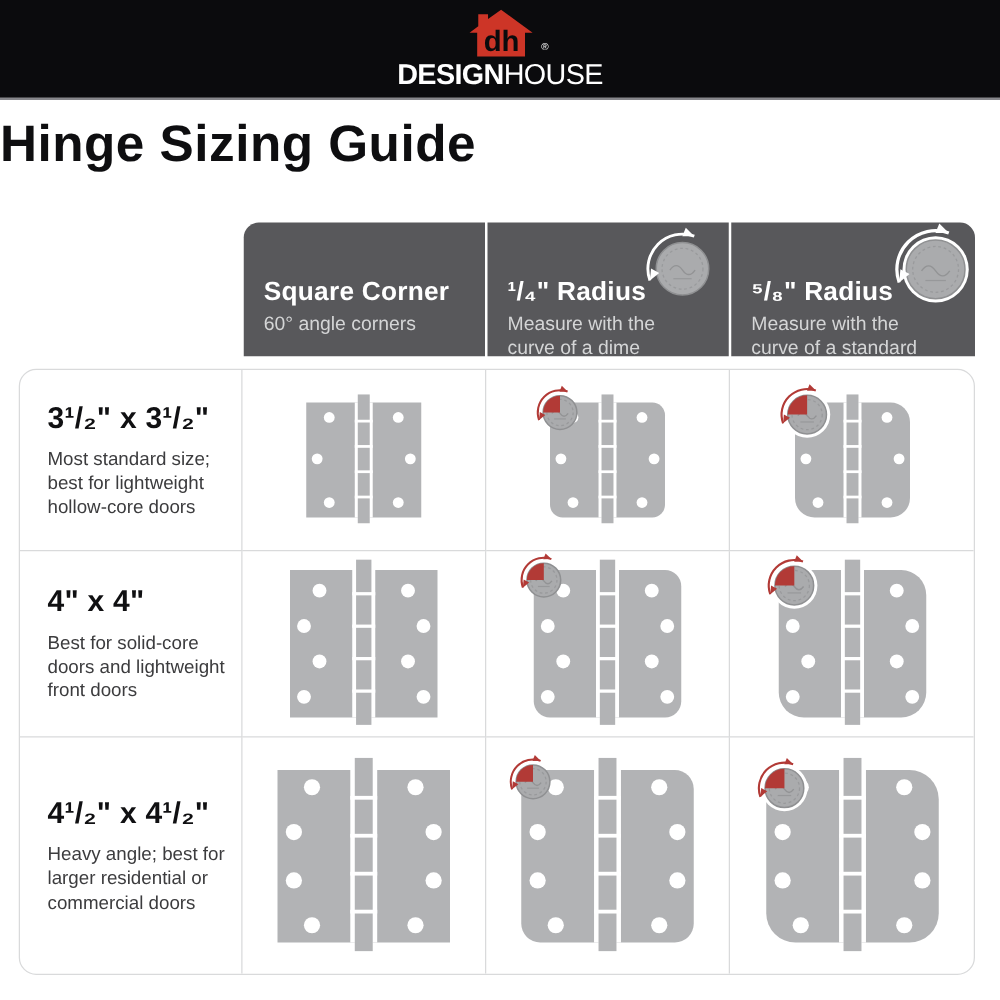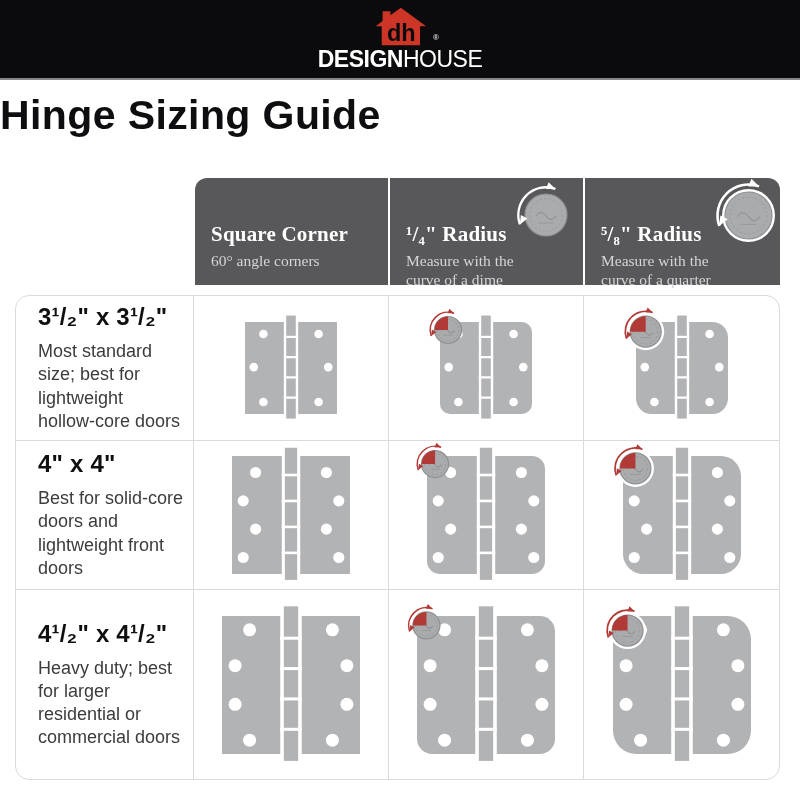--- a/index.html
+++ b/index.html
@@ -16,42 +16,42 @@
   .wordmark{color:#fff;font-size:23px;letter-spacing:-0.5px;margin-top:1px;white-space:nowrap;}
   .brand-bold{font-weight:800;}
   .brand-light{font-weight:400;}
 
   
   .title{position:absolute;top:92px;left:0;width:800px;margin:0;text-align:left;
          font-size:41px;font-weight:800;color:#0e0e10;letter-spacing:0.4px;}
 
   
   .hdr{position:absolute;top:178px;height:107px;background:var(--header-bg,#58585b);color:#fff;
-       box-sizing:border-box;padding:44px 12px 1px 16px;font-family:Liberation Serif, serif;}
+       box-sizing:border-box;padding:44px 12px 1px 16px;}
   .hdr.c0{left:195px;width:193px;border-radius:12px 0 0 0;}
   .hdr.c1{left:390px;width:193px;}
   .hdr.c2{left:585px;width:195px;border-radius:0 12px 0 0;}
   .hdr-title{font-size:21px;font-weight:800;letter-spacing:0.2px;}
   .hdr-sub{font-size:15.5px;color:var(--header-subtext,#d4d5d6);margin-top:5px;line-height:1.22;max-width:142px;}
   .coin-slot{position:absolute;display:block;}
   .c1 .coin-slot{right:10px;top:2px;}
   .c2 .coin-slot{right:2px;top:0px;}
   .coin-slot svg{overflow:visible;display:block;}
 
   
   .bodygrid{position:absolute;left:15px;top:295px;width:765px;height:485px;box-sizing:border-box;
             border:1.5px solid var(--grid-border,#d9dadb);border-radius:14px;overflow:hidden;background:#fff;
             display:grid;grid-template-columns:178px 195px 195px 1fr;grid-template-rows:145px 149px 1fr;}
   .cell{border-right:1.5px solid var(--grid-border,#d9dadb);border-bottom:1.5px solid var(--grid-border,#d9dadb);
         display:flex;align-items:center;justify-content:center;position:relative;box-sizing:border-box;}
   .cell.last-col{border-right:none;}
   .cell.last-row{border-bottom:none;}
   .rowlabel{flex-direction:column;align-items:flex-start;justify-content:center;padding:0 8px 0 22px;}
   .row-size{font-size:24px;font-weight:800;color:var(--text-dark,#101012);margin-bottom:9px;letter-spacing:0.2px;}
-  .row-desc{font-size:18px;color:var(--text-body,#3c3c3e);line-height:1.28;}
+  .row-desc{font-size:15px;color:var(--text-body,#3c3c3e);line-height:1.28;}
   .hinge-cell svg{overflow:visible;display:block;}
 </style>
 </head>
 <body>
 
 <div class="page">
 
   <div class="banner">
     <div class="logo">
       <span class="logo-house">
@@ -84,21 +84,21 @@
             <path d="M41.65 42.980000000000004 h 14.7" stroke="#8c8d8f" stroke-width="1" opacity="0.6"></path>
             <path d="M22.9432 44.424800000000005 A 27.720000000000002 27.720000000000002 0 0 1 58.424800000000005 8.943200000000001" fill="none" stroke="#fff" stroke-width="2.31"></path>
             <polygon points="0,0 -8.82,-3.7044 -8.82,3.7044" fill="#fff" transform="translate(22.9432,44.424800000000005) rotate(118)"></polygon>
             <polygon points="0,0 -8.82,-3.7044 -8.82,3.7044" fill="#fff" transform="translate(58.424800000000005,8.943200000000001) rotate(22)"></polygon>
           </g>
         </svg>
       </span>
   </div>
   <div class="hdr c2">
     <div class="hdr-title">⁵/₈" Radius</div>
-    <div class="hdr-sub">Measure with the curve of a quarter</div>
+    <div class="hdr-sub">Measure with the curve of a standard</div>
     <span class="coin-slot">
         <svg width="81" height="81" viewBox="0 0 81 81">
           <g>
             <circle cx="51.5" cy="37.5" r="26.5" fill="#fff"></circle>
             <circle cx="51.5" cy="37.5" r="23.5" fill="#aaabad" stroke="#8f9092" stroke-width="1.2"></circle>
             <circle cx="51.5" cy="37.5" r="18.330000000000002" fill="none" stroke="#97989a" stroke-width="1" stroke-dasharray="2.2 2.2" opacity="0.9"></circle>
             <path d="M40.22 38.675 q 5.64 -7.99 11.28 0 q 5.64 7.99 11.28 0" fill="none" stroke="#8c8d8f" stroke-width="1.1" opacity="0.8"></path>
             <path d="M43.275 46.43 h 16.45" stroke="#8c8d8f" stroke-width="1" opacity="0.6"></path>
             <path d="M22.341199999999997 48.046800000000005 A 31.020000000000003 31.020000000000003 0 0 1 62.046800000000005 8.341199999999997" fill="none" stroke="#fff" stroke-width="2.585"></path>
             <polygon points="0,0 -9.87,-4.1453999999999995 -9.87,4.1453999999999995" fill="#fff" transform="translate(22.341199999999997,48.046800000000005) rotate(118)"></polygon>
@@ -271,21 +271,21 @@
             <path d="M20.937200000000004 36.437200000000004 A 15.5 15.5 0 0 1 36.437200000000004 20.937200000000004 L 36.437200000000004 36.437200000000004 Z" fill="#b23a36"></path>
             <path d="M17.204800000000006 43.393600000000006 A 20.46 20.46 0 0 1 43.393600000000006 17.204800000000006" fill="none" stroke="#b23a36" stroke-width="1.705"></path>
             <polygon points="0,0 -6.51,-2.7342 -6.51,2.7342" fill="#b23a36" transform="translate(17.204800000000006,43.393600000000006) rotate(118)"></polygon>
             <polygon points="0,0 -6.51,-2.7342 -6.51,2.7342" fill="#b23a36" transform="translate(43.393600000000006,17.204800000000006) rotate(22)"></polygon>
           </g>
         </svg>
       </div>
 
     <div class="cell rowlabel last-row">
       <div class="row-size">4¹/₂" x 4¹/₂"</div>
-      <div class="row-desc">Heavy duty; best for larger residential or commercial doors</div>
+      <div class="row-desc">Heavy angle; best for larger residential or commercial doors</div>
     </div>
     <div class="cell hinge-cell last-row">
         <svg width="186" height="186" viewBox="0 0 186 186">
           <rect x="85.824" y="14.34" width="14.351999999999999" height="154.56" fill="#b2b3b5"></rect>
           <rect x="24" y="24" width="138" height="138" rx="0" fill="#b2b3b5"></rect>
           <rect x="82.236" y="24" width="3.5879999999999996" height="138" fill="#fff"></rect>
           <rect x="100.176" y="24" width="3.5879999999999996" height="138" fill="#fff"></rect>
           <rect x="82.236" y="44.7" width="21.528" height="3.036" fill="#fff"></rect>
           <rect x="82.236" y="75.06" width="21.528" height="3.036" fill="#fff"></rect>
           <rect x="82.236" y="105.42" width="21.528" height="3.036" fill="#fff"></rect>

